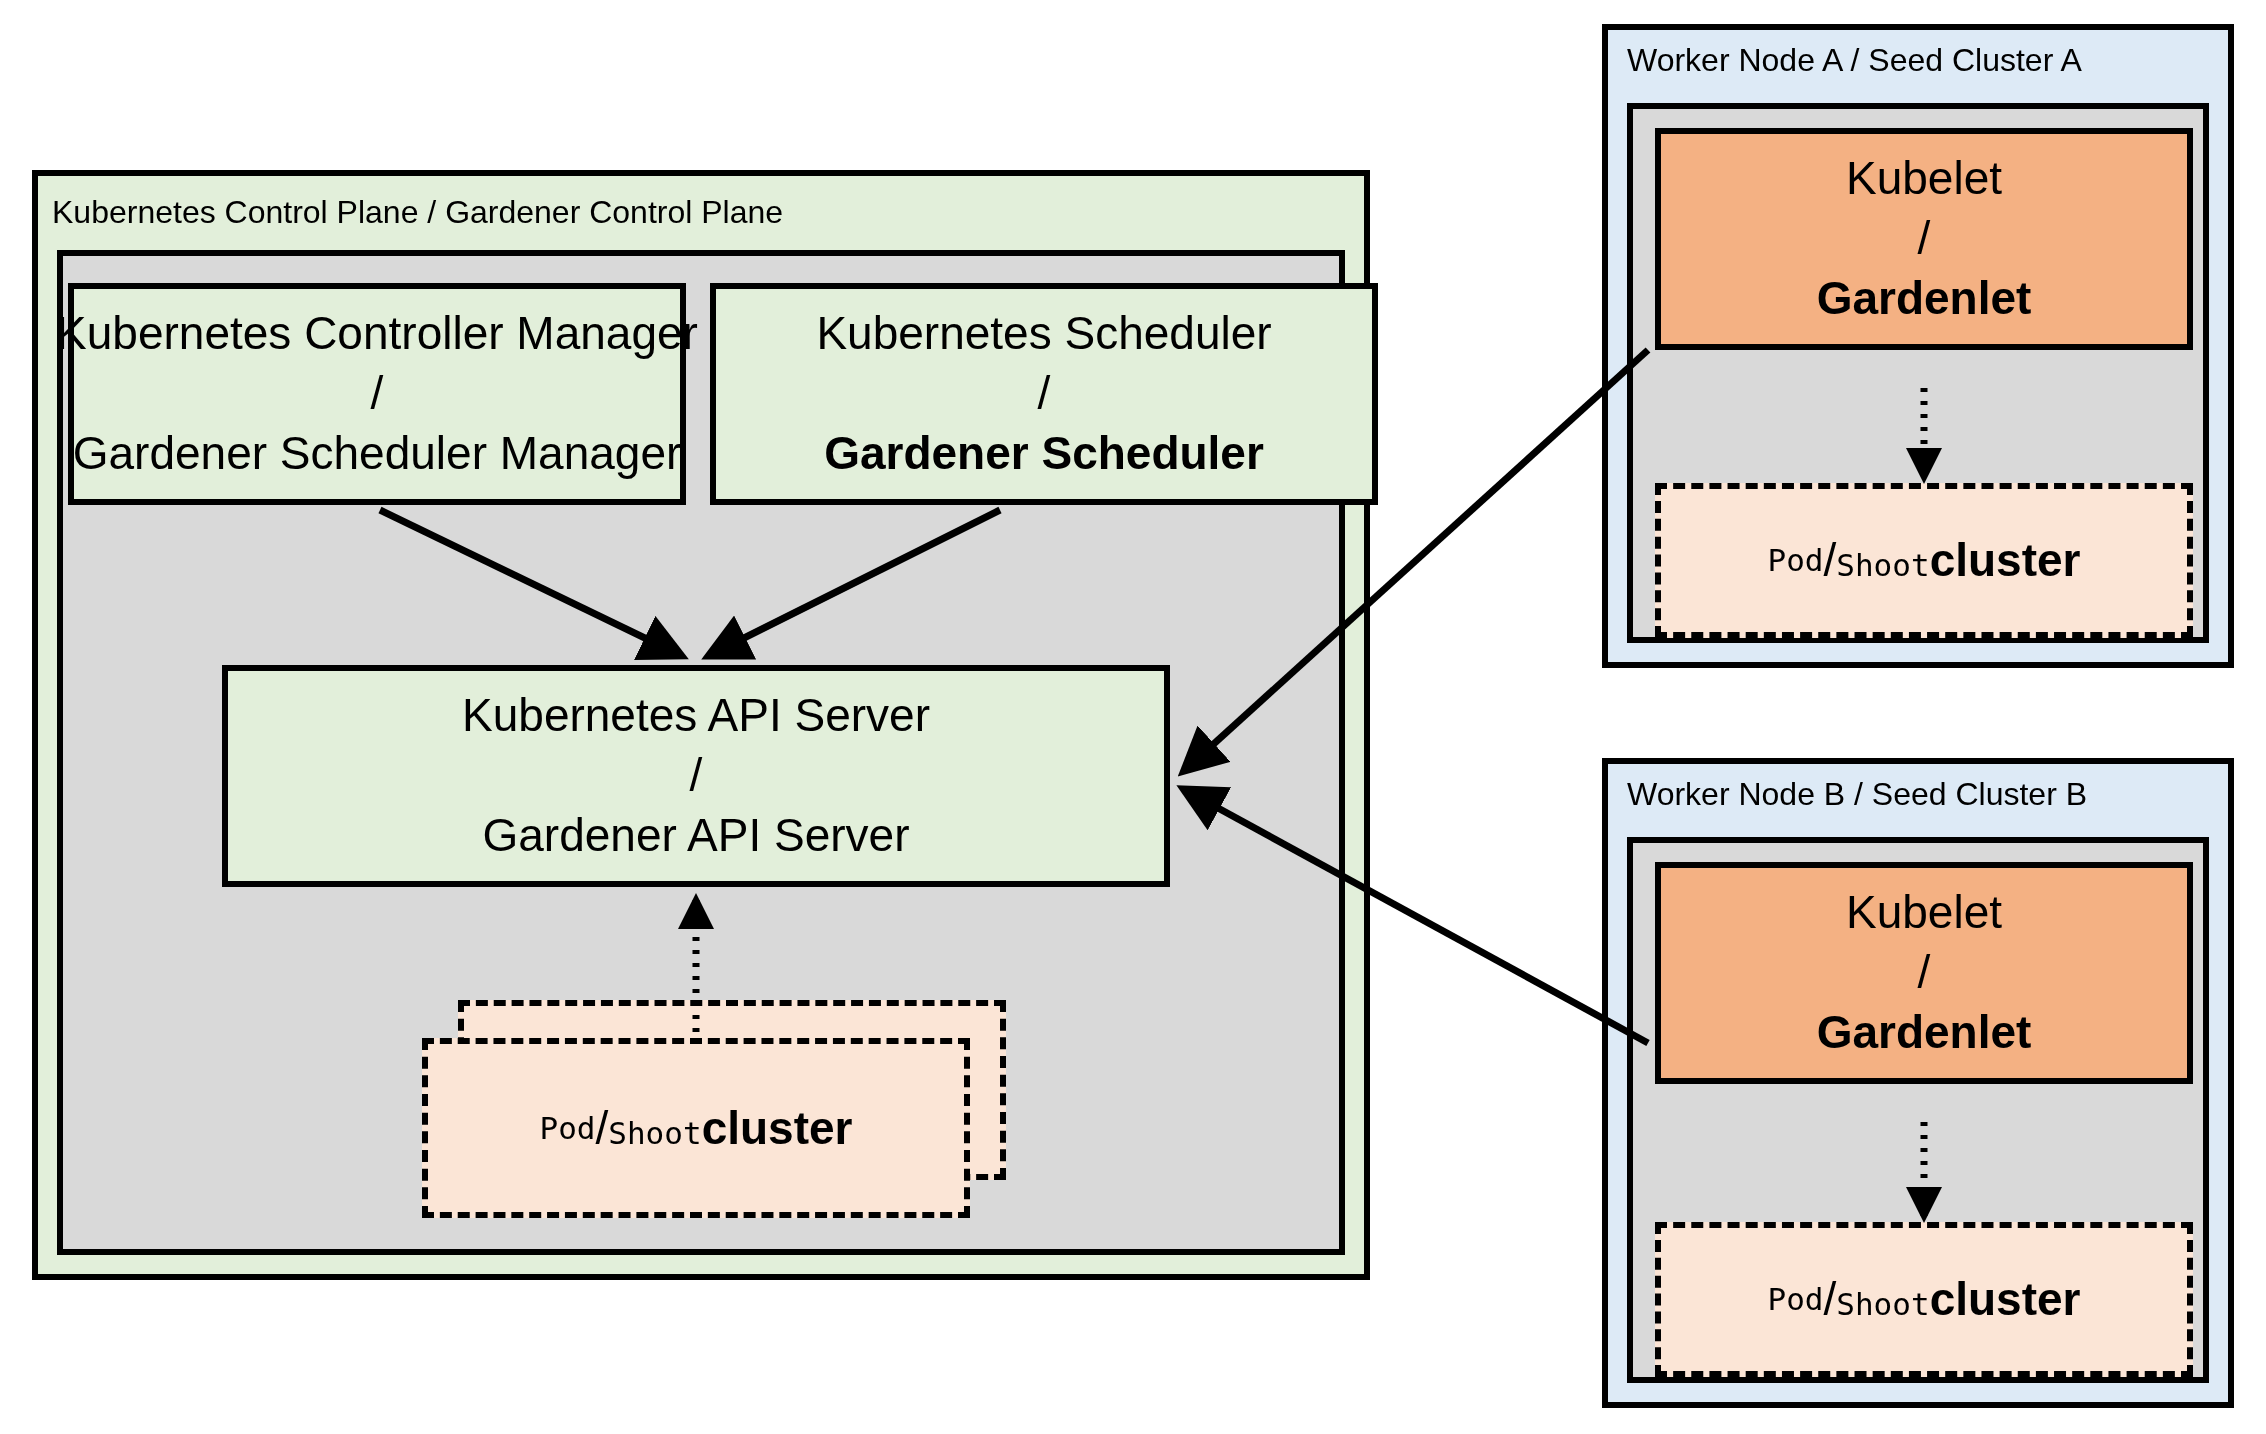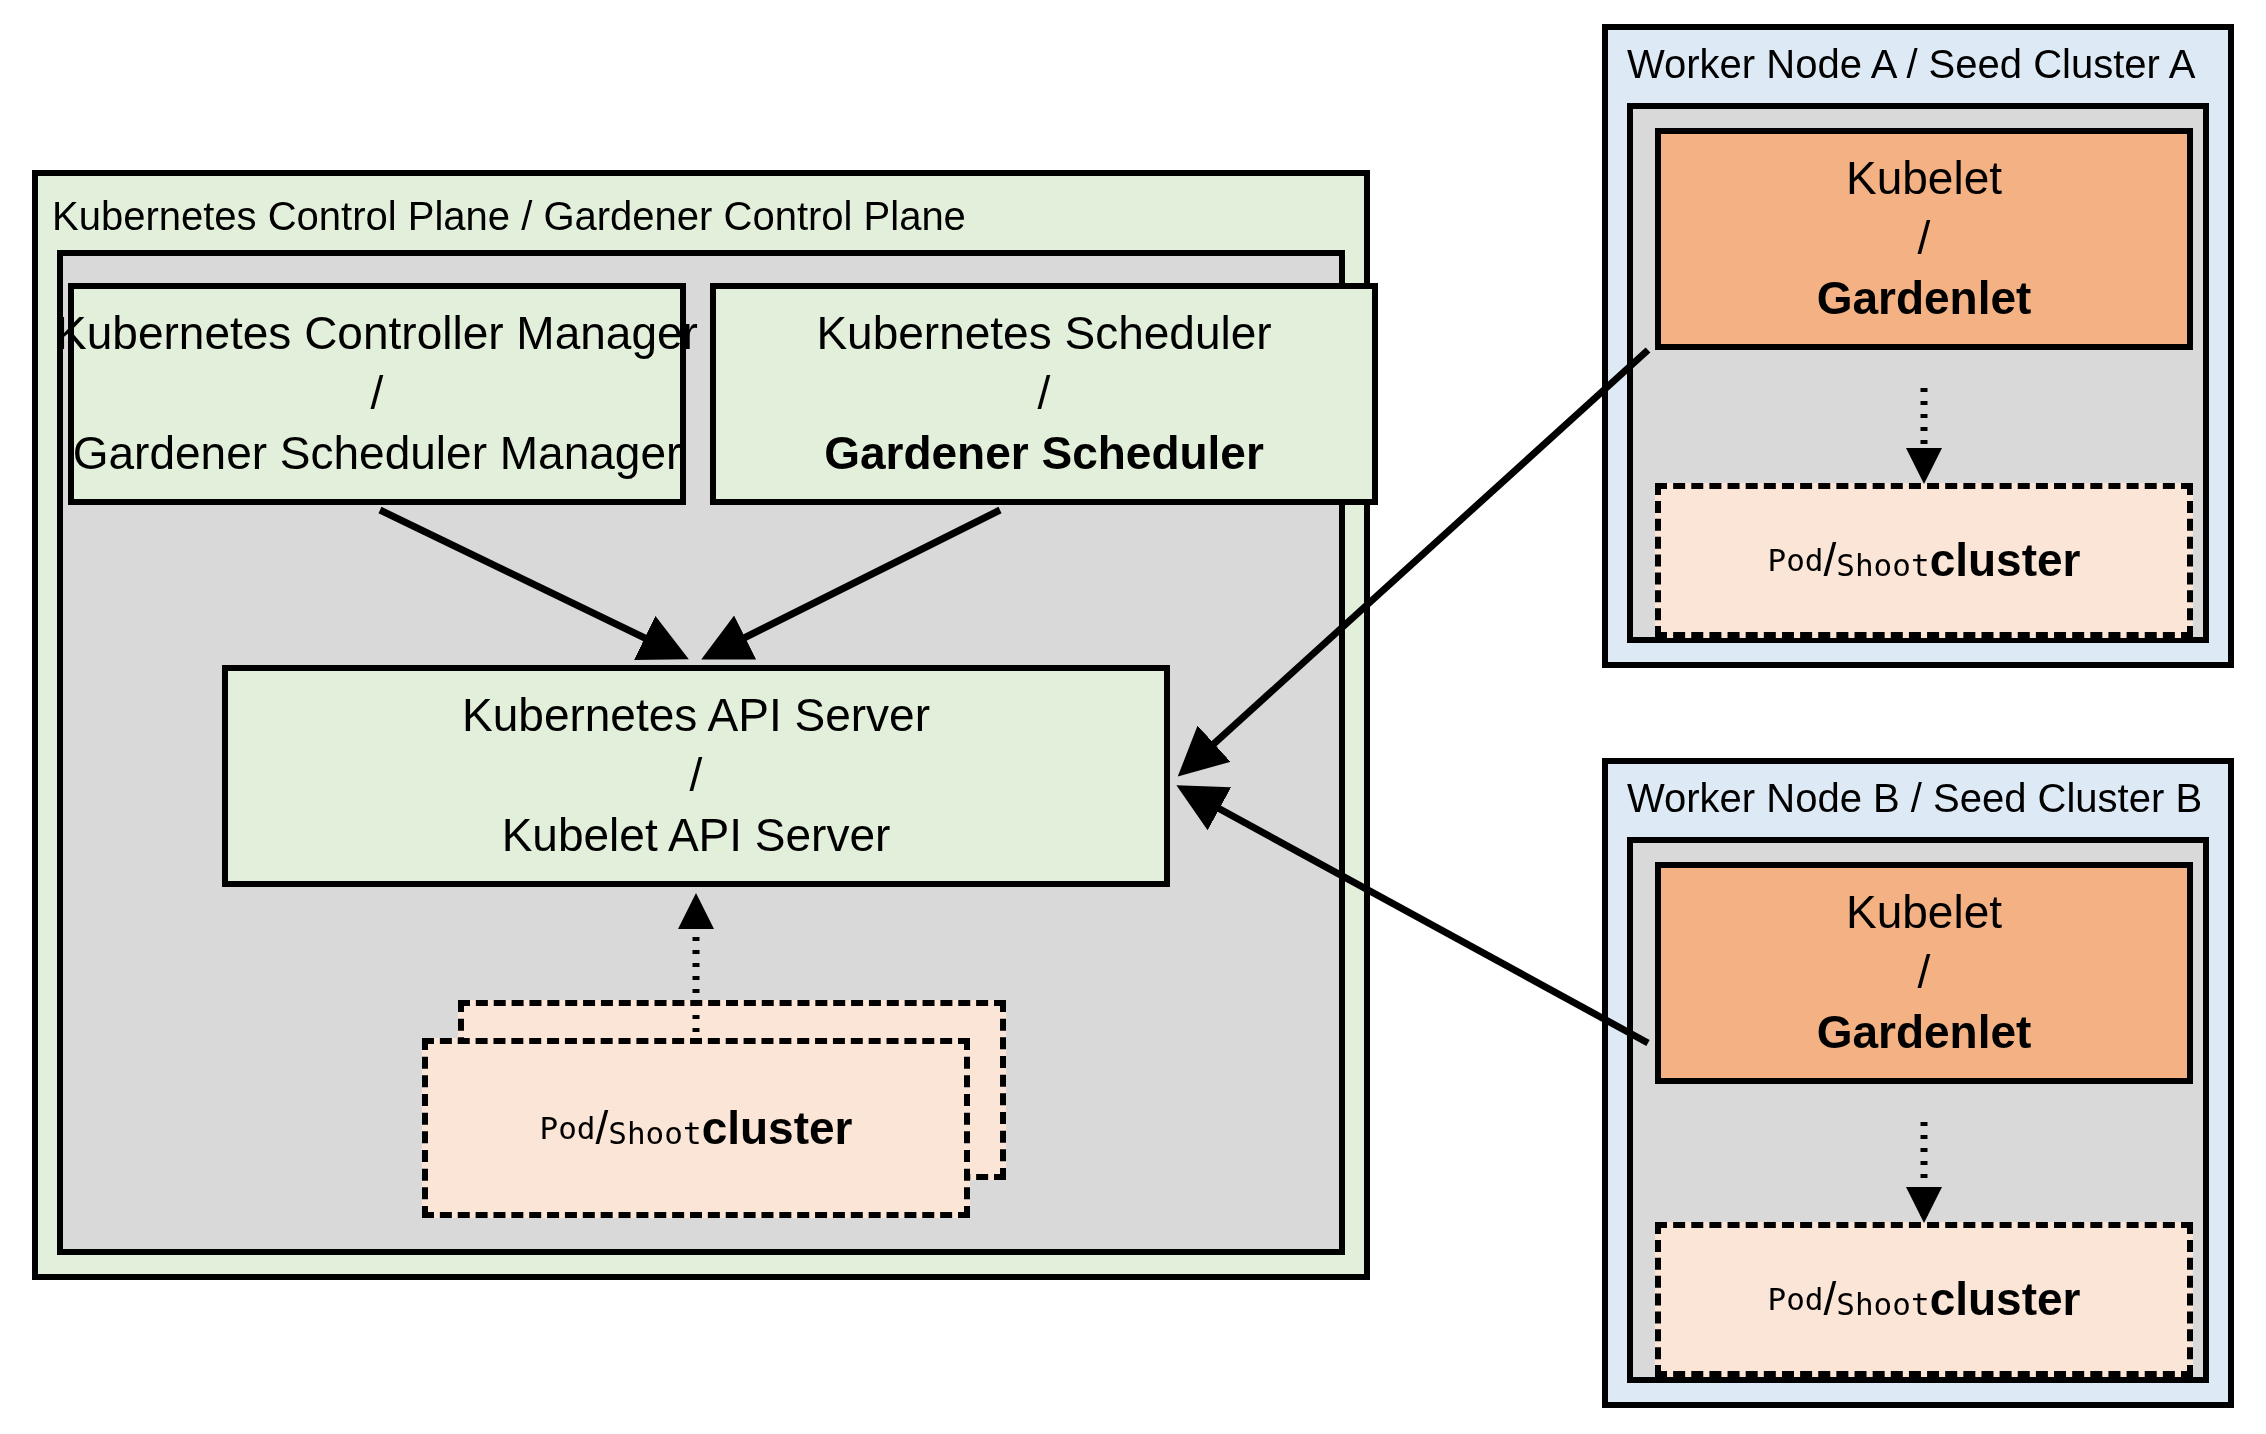--- a/index.html
+++ b/index.html
@@ -17,21 +17,21 @@
         display:flex;flex-direction:column;align-items:center;justify-content:center;
         text-align:center;line-height:1.30;}
 
   .green-panel{background:#e2efda;}
   .gray-inner{background:#d9d9d9;}
   .green-node{background:#e2efda;}
   .blue-panel{background:#ddeaf6;}
   .orange-node{background:#f4b183;}
 
   .panel-title{
-    position:absolute;font-size:40px;line-height:1;white-space:nowrap;
+    position:absolute;font-size:32px;line-height:1;white-space:nowrap;
   }
 
   .node-line{display:block;white-space:nowrap;}
   .fs-34{font-size:46px;}
   .bold{font-weight:bold;}
   .mono{font-family:"DejaVu Sans Mono", monospace;font-size:31px;}
 
   
   .pod{position:absolute;box-sizing:border-box;
        border:6px dashed #000;background:#fbe5d6;}
@@ -63,21 +63,21 @@
 
   <div class="node green-node" style="left:710px;top:283px;width:668px;height:222px;">
     <span class="node-line fs-34">Kubernetes Scheduler</span>
     <span class="node-line fs-34">/</span>
     <span class="node-line fs-34 bold">Gardener Scheduler</span>
   </div>
 
   <div class="node green-node" style="left:222px;top:665px;width:948px;height:222px;">
     <span class="node-line fs-34">Kubernetes API Server</span>
     <span class="node-line fs-34">/</span>
-    <span class="node-line fs-34">Kubelet API Server</span>
+    <span class="node-line fs-34">Gardener API Server</span>
   </div>
 
   <div class="pod" style="left:458px;top:1000px;width:548px;height:180px;"></div>
 
   <div class="pod" style="left:422px;top:1038px;width:548px;height:180px;">
     <div class="pod-text">
       <span class="node-line mono">Pod</span>
       <span class="node-line fs-34">/</span>
       <span class="node-line">
         <span class="mono">Shoot</span><span class="fs-34 bold">cluster</span>

